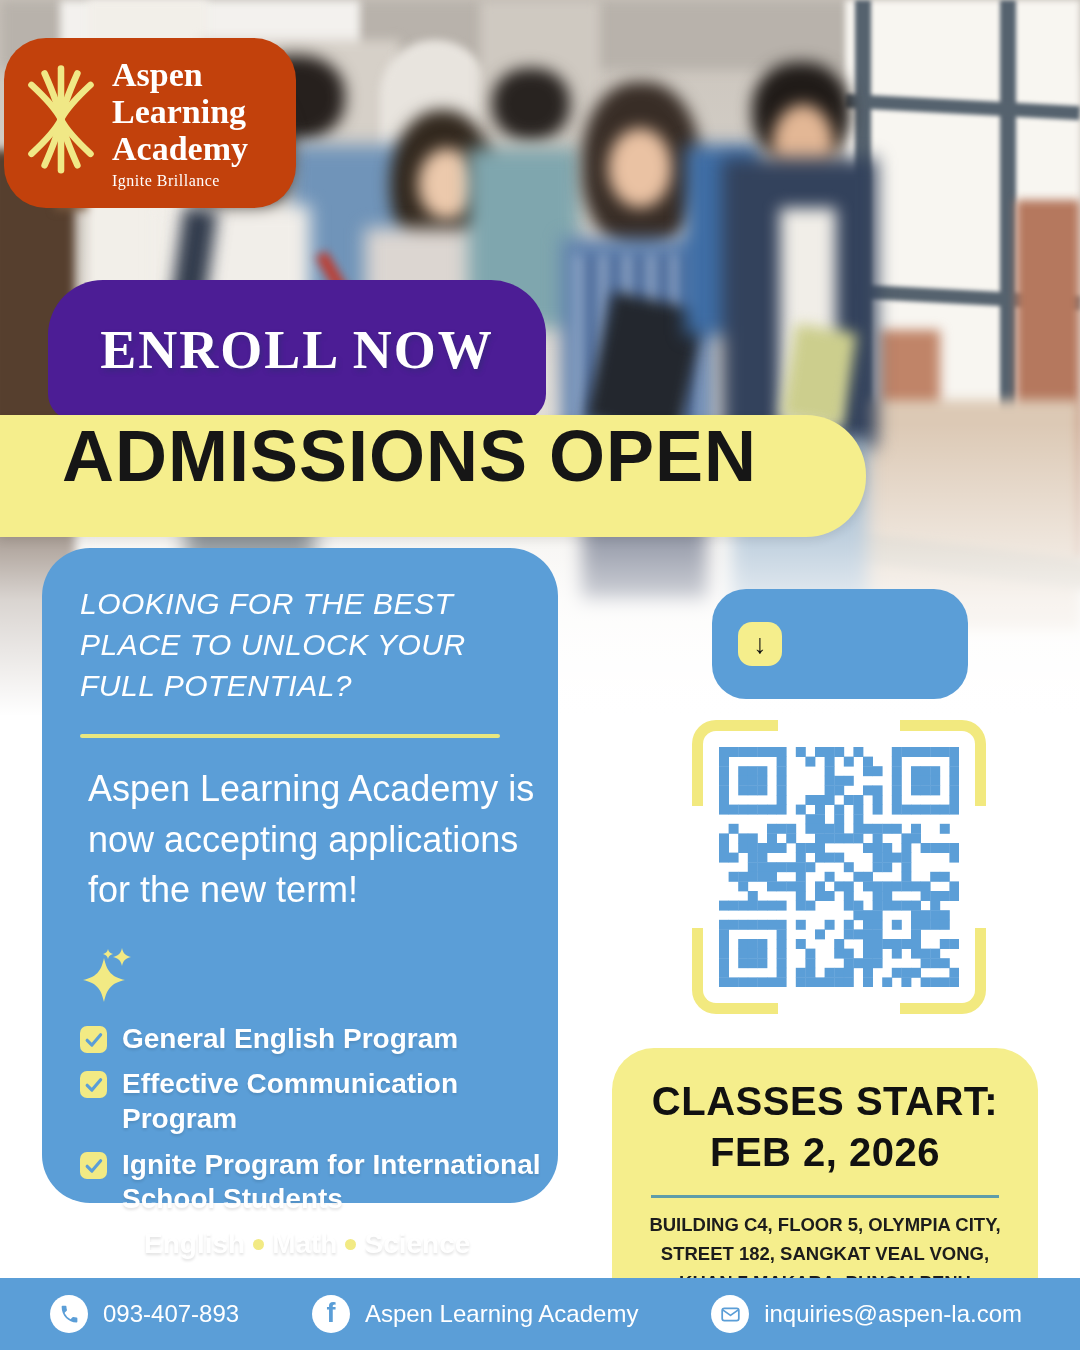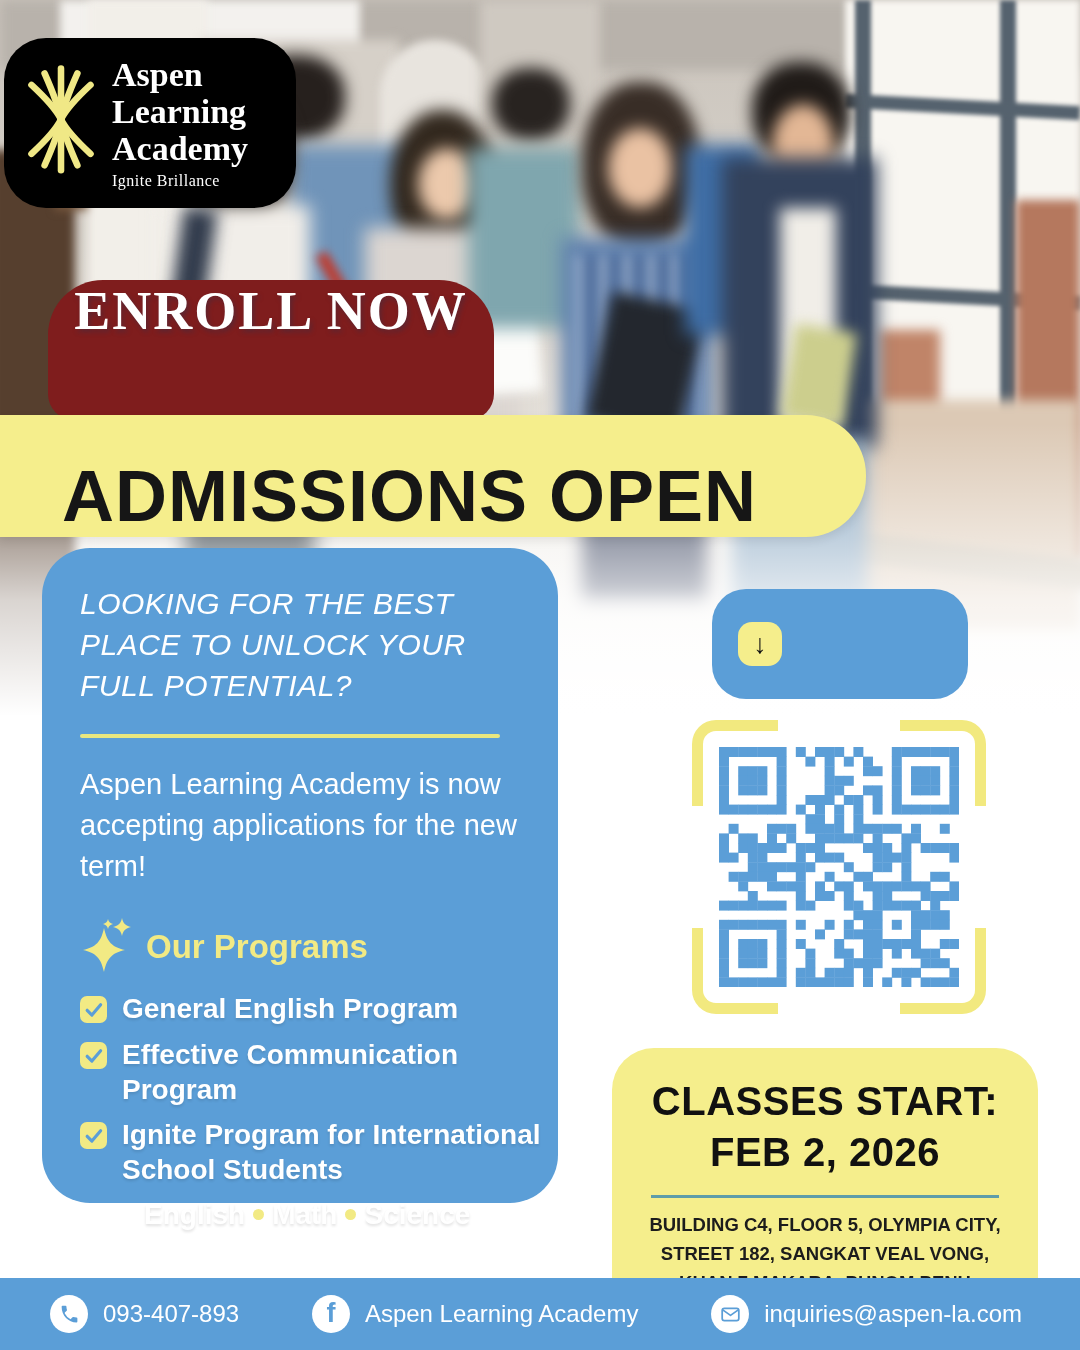--- a/index.html
+++ b/index.html
@@ -9,47 +9,47 @@
     font-family:"Liberation Sans","DejaVu Sans",sans-serif;
   }
   
   .photo{position:absolute;left:0;top:0;width:1080px;height:770px;z-index:0;
     background:linear-gradient(180deg,#c9c3bb 0%,#ddd8d1 45%,#efece7 70%,#ffffff 100%);}
   .ph{position:absolute;}
   .photo-fade{position:absolute;left:0;top:0;width:100%;height:100%;
     background:linear-gradient(180deg,rgba(255,255,255,0) 55%,rgba(255,255,255,.78) 78%,#ffffff 93%);}
   
   .logo-card{position:absolute;left:4px;top:38px;width:292px;height:170px;
-    background:#000000;border-radius:42px;z-index:2;display:flex;align-items:center;
+    background:#c2410c;border-radius:42px;z-index:2;display:flex;align-items:center;
     padding:0 10px 0 16px;box-sizing:border-box;gap:10px;}
   .logo-text{color:#ffffff;font-family:"Liberation Serif","DejaVu Serif",serif;}
   .logo-name{font-size:34px;line-height:37px;font-weight:700;}
   .logo-tagline{font-size:16px;margin-top:5px;letter-spacing:.5px;}
   
-  .enroll-card{position:absolute;left:48px;top:280px;width:446px;height:140px;
-    background:#7f1d1d;border-radius:55px 55px 26px 26px;z-index:1;
-    display:flex;justify-content:center;}
+  .enroll-card{position:absolute;left:48px;top:280px;width:498px;height:140px;
+    background:#4c1d95;border-radius:55px 55px 26px 26px;z-index:1;
+    display:flex;align-items:center;justify-content:center;}
   .enroll-text{color:#ffffff;font-family:"Liberation Serif","DejaVu Serif",serif;
     font-weight:700;font-size:54px;letter-spacing:2px;
     text-shadow:2px 3px 5px rgba(25,55,90,.35);white-space:nowrap;}
   
   .admissions-band{position:absolute;left:0;top:415px;width:866px;height:122px;
     background:#F5EE8C;border-radius:0 60px 60px 0;z-index:3;
-    display:flex;align-items:flex-end;padding-left:62px;box-sizing:border-box;
+    display:flex;align-items:flex-start;padding-left:62px;box-sizing:border-box;
     box-shadow:0 4px 10px rgba(0,0,0,.08);}
   .admissions-text{color:#161616;font-weight:700;font-size:72px;letter-spacing:1px;
     white-space:nowrap;}
   
   .info-panel{position:absolute;left:42px;top:548px;width:516px;height:655px;
     background:#5B9ED7;border-radius:48px;z-index:2;box-sizing:border-box;
     padding:36px 14px 0 38px;color:#ffffff;}
   .headline{font-style:italic;font-size:30px;line-height:1.36;max-width:440px;
     letter-spacing:.5px;font-weight:400;}
   .divider-yellow{width:420px;height:4px;background:#E9E77F;border-radius:2px;margin-top:28px;}
-  .body-text{font-size:29px;line-height:1.4;margin-top:26px;max-width:470px;}
+  .body-text{font-size:36px;line-height:1.4;margin-top:26px;max-width:470px;margin-left:8px;}
   .programs-title-row{display:flex;align-items:center;gap:12px;margin-top:32px;}
   .programs-title{color:#F2EA84;font-size:33px;font-weight:700;}
   .program-list{list-style:none;margin:16px 0 0 0;padding:0;}
   .program-list li{display:flex;gap:15px;font-size:28px;font-weight:700;line-height:1.24;
     margin-bottom:11px;text-shadow:0 2px 3px rgba(0,0,0,.12);}
   .checkbox{flex:0 0 27px;width:27px;height:27px;background:#F2EA84;border-radius:7px;
     margin-top:4px;display:flex;align-items:center;justify-content:center;}
   .subjects-row{display:flex;align-items:center;gap:8px;margin:2px 0 0 64px;
     font-size:28px;font-weight:700;text-shadow:0 2px 3px rgba(0,0,0,.12);}
   .dot{width:11px;height:11px;border-radius:50%;background:#F2EA84;}
@@ -181,21 +181,20 @@
     <div class="divider-yellow"></div>
     <div class="body-text">Aspen Learning Academy is now accepting applications for the new term!</div>
     <div class="programs-title-row">
       <span>
         <svg width="54" height="54" viewBox="0 0 54 54" fill="#F2EA84">
           <path d="M24 10 C27 24 32 29 45 32 C32 35 27 40 24 54 C21 40 16 35 3 32 C16 29 21 24 24 10 Z"></path>
           <path d="M42 0 C43.2 5.5 45.5 7.8 51 9 C45.5 10.2 43.2 12.5 42 18 C40.8 12.5 38.5 10.2 33 9 C38.5 7.8 40.8 5.5 42 0 Z"></path>
           <path d="M28 1 C28.7 4 30 5.3 33 6 C30 6.7 28.7 8 28 11 C27.3 8 26 6.7 23 6 C26 5.3 27.3 4 28 1 Z"></path>
         </svg>
       </span>
-      <span class="programs-title">Our Programs</span>
     </div>
     <ul class="program-list">
       <li>
         <span class="checkbox">
           <svg width="19" height="19" viewBox="0 0 24 24" fill="none" stroke="#5B9ED7" stroke-width="4" stroke-linecap="round" stroke-linejoin="round">
               <path d="M4 13 l6 6 L21 6"></path>
             </svg>
         </span>
         <span>General English Program</span>
       </li>

